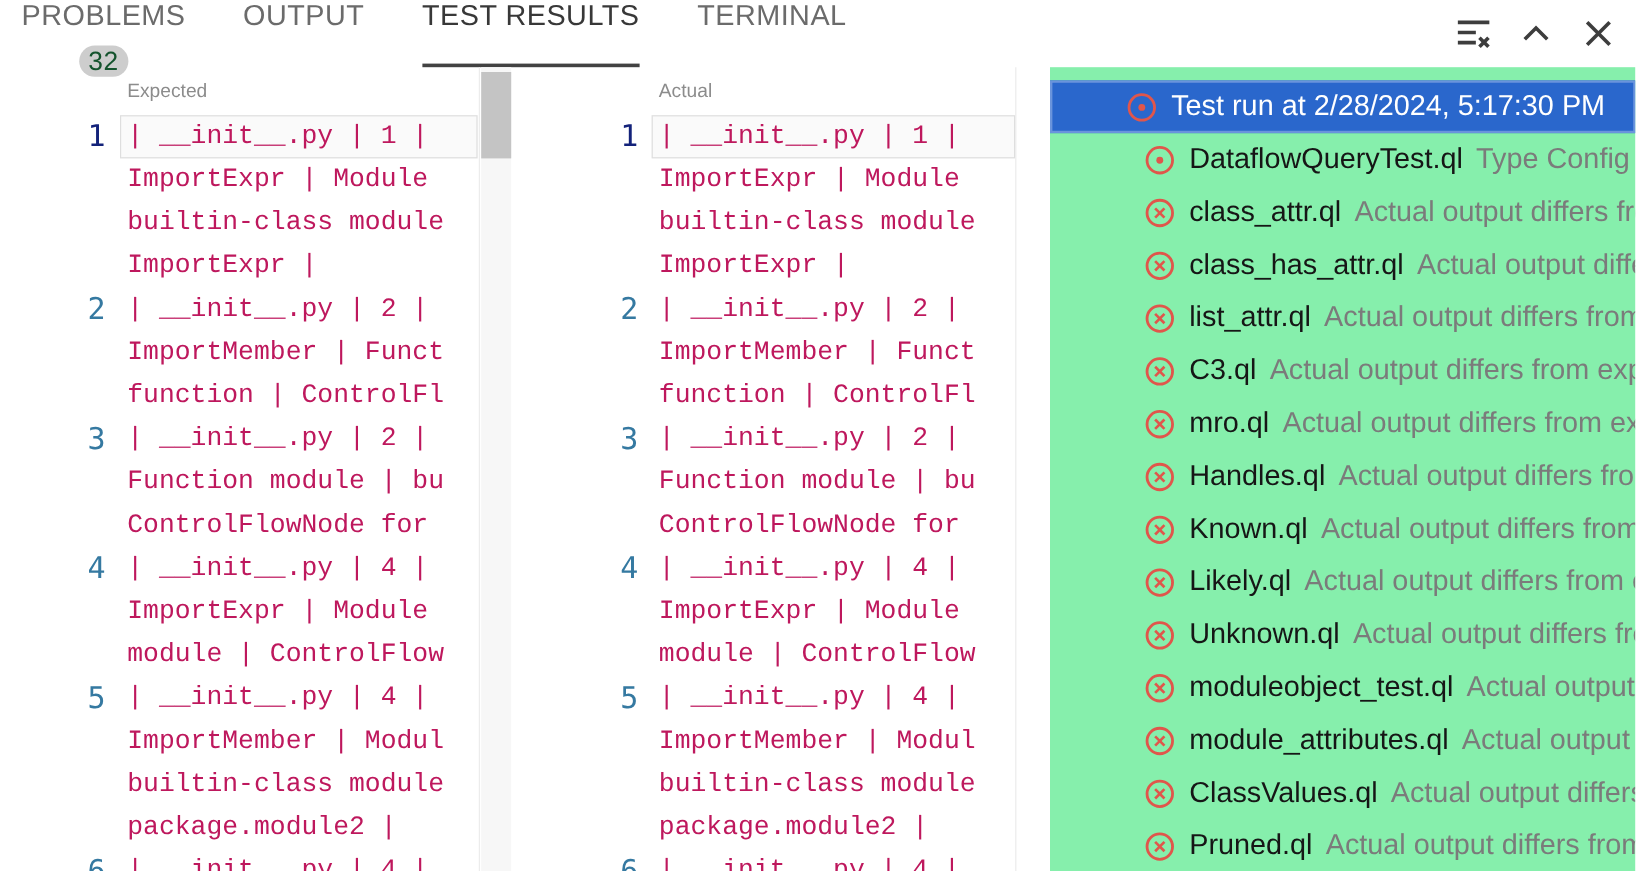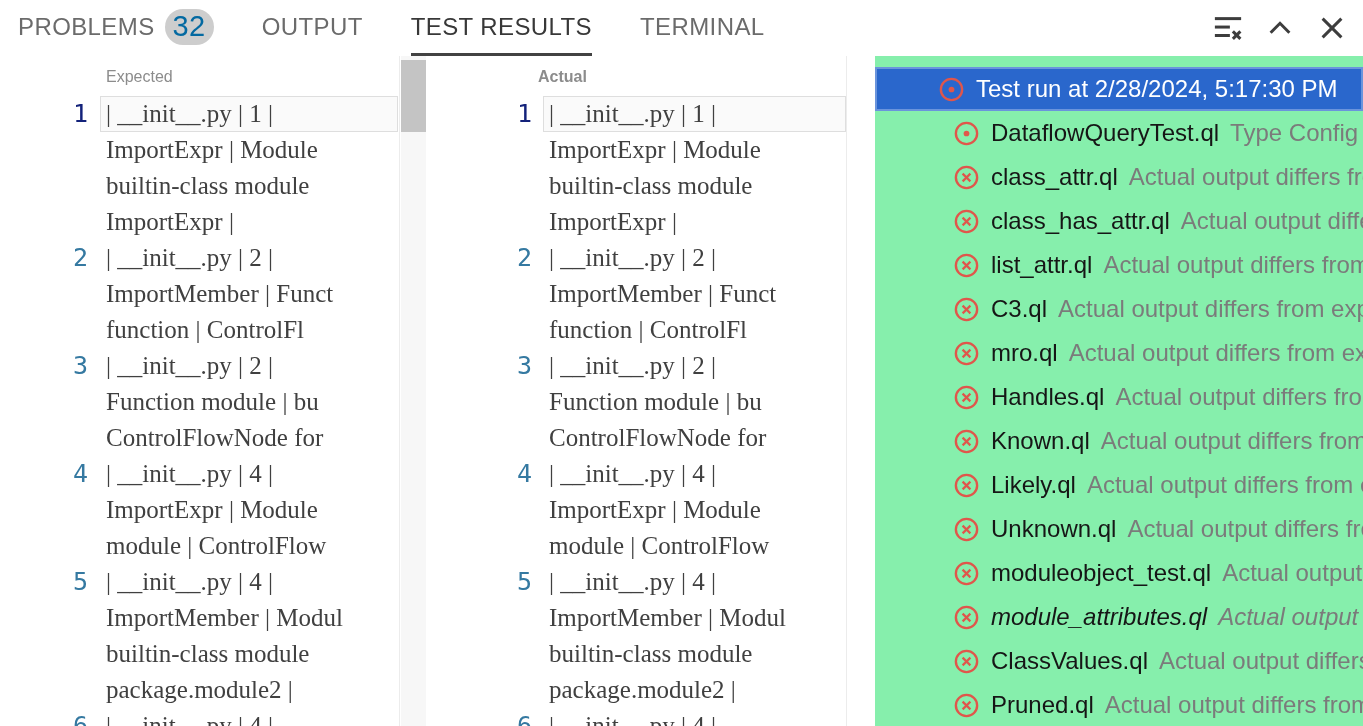--- a/index.html
+++ b/index.html
@@ -3,34 +3,34 @@
 <meta charset="utf-8">
 <style>
   html,body{margin:0;padding:0;background:#fff;}
   .stage{position:relative;width:1363px;height:726px;background:#ffffff;overflow:hidden;
          font-family:"Liberation Sans",sans-serif;}
 
   
   .tabbar{position:absolute;left:0;top:0;width:100%;height:56px;display:flex;align-items:center;
           padding-left:18px;gap:48px;box-sizing:border-box;background:#fff;}
   .tab{height:56px;display:flex;align-items:center;gap:10px;font-size:24px;color:#6b6b6b;
-       letter-spacing:.4px;border-bottom:3px solid transparent;box-sizing:border-box;cursor:default;}
+       letter-spacing:.4px;border-bottom:3px solid transparent;box-sizing:border-box;cursor:default;flex-direction:column;}
   .tab.active{color:#383838;border-bottom-color:#424242;}
-  .badge{background:#cdcdcd;color:#0369a1;font-size:29px;height:36px;min-width:36px;border-radius:18px;
+  .badge{background:#cdcdcd;color:#14532d;font-size:22px;height:36px;min-width:36px;border-radius:18px;
          display:flex;align-items:center;justify-content:center;padding:0 8px;box-sizing:border-box;}
   .actions{position:absolute;right:16px;top:0;height:56px;display:flex;align-items:center;gap:22px;}
   .act-icon{width:30px;height:30px;display:flex;align-items:center;justify-content:center;cursor:pointer;}
 
   
   .pane-label{position:absolute;top:68px;font-size:16px;color:#8c8c8c;}
   .codepane{position:absolute;top:56px;bottom:0;overflow:hidden;}
   .hl-line{position:absolute;height:36px;background:#fafafa;border:1px solid #dedede;box-sizing:border-box;}
   .code-col{position:absolute;top:40px;}
-  .code-row{height:36px;line-height:36px;font-family:Liberation Serif, serif;font-size:25px;
-            color:#404040;white-space:pre;}
+  .code-row{height:36px;line-height:36px;font-family:Liberation Mono, monospace;font-size:22px;
+            color:#be185d;white-space:pre;}
   .gutter-num{position:absolute;width:42px;text-align:right;font-family:"DejaVu Sans Mono",monospace;
               font-size:25px;line-height:36px;color:#3579a1;}
   .gutter-num.active{color:#13227a;}
   .vline{position:absolute;top:56px;bottom:0;width:1px;background:#ececec;}
   .scroll-track{position:absolute;top:56px;bottom:0;width:25px;background:#f7f7f7;}
   .scroll-thumb{position:absolute;width:25px;height:72px;background:#c4c4c4;}
 
   
   .tree{position:absolute;left:875px;top:56px;right:0;bottom:0;background:#86efac;overflow:hidden;}
   .trow{position:absolute;left:0;right:0;height:44px;display:flex;align-items:center;
@@ -113,21 +113,21 @@
       </div>
       <div class="gutter-num active" style="left: 46px; top: 40px;">1</div>
       <div class="gutter-num" style="left: 46px; top: 184px;">2</div>
       <div class="gutter-num" style="left: 46px; top: 292px;">3</div>
       <div class="gutter-num" style="left: 46px; top: 400px;">4</div>
       <div class="gutter-num" style="left: 46px; top: 508px;">5</div>
       <div class="gutter-num" style="left: 46px; top: 652px;">6</div>
     </div>
   <div class="vline" style="left:399px;"></div>
 
-  <div class="pane-label" style="left:538px;font-weight:bold;">Actual</div>
+  <div class="pane-label" style="left:549px;">Actual</div>
   <div class="codepane" style="left:440px;width:435px;">
       <div class="hl-line" style="left: 103px; top: 40px; width: 303px;"></div>
       <div class="code-col" style="left: 109px; width: 324px; overflow: hidden;">
         <div class="code-row">| __init__.py | 1 |</div>
         <div class="code-row">ImportExpr | Module</div>
         <div class="code-row">builtin-class module</div>
         <div class="code-row">ImportExpr |</div>
         <div class="code-row">| __init__.py | 2 |</div>
         <div class="code-row">ImportMember | Funct</div>
         <div class="code-row">function | ControlFl</div>
@@ -271,21 +271,21 @@
         <span class="ticon"><svg width="27" height="27" viewBox="0 0 16 16" fill="none">
             <circle cx="8" cy="8" r="6.3" stroke="#e0564b" stroke-width="1.4"></circle>
      <g stroke="#e0564b" stroke-width="1.3">
        <line x1="5.7" y1="5.7" x2="10.3" y2="10.3"></line>
               <line x1="10.3" y1="5.7" x2="5.7" y2="10.3"></line>
      </g>
           </svg></span>
         <span class="tname">moduleobject_test.ql</span>
         <span class="tmsg">Actual output differs from expected output</span>
       </div>
-      <div class="trow" style="top: 539px; padding-left: 78px; font-style: italic;">
+      <div class="trow" style="top: 539px; padding-left: 78px;">
         <span class="ticon"><svg width="27" height="27" viewBox="0 0 16 16" fill="none">
             <circle cx="8" cy="8" r="6.3" stroke="#e0564b" stroke-width="1.4"></circle>
      <g stroke="#e0564b" stroke-width="1.3">
        <line x1="5.7" y1="5.7" x2="10.3" y2="10.3"></line>
               <line x1="10.3" y1="5.7" x2="5.7" y2="10.3"></line>
      </g>
           </svg></span>
         <span class="tname">module_attributes.ql</span>
         <span class="tmsg">Actual output differs from expected output</span>
       </div>

